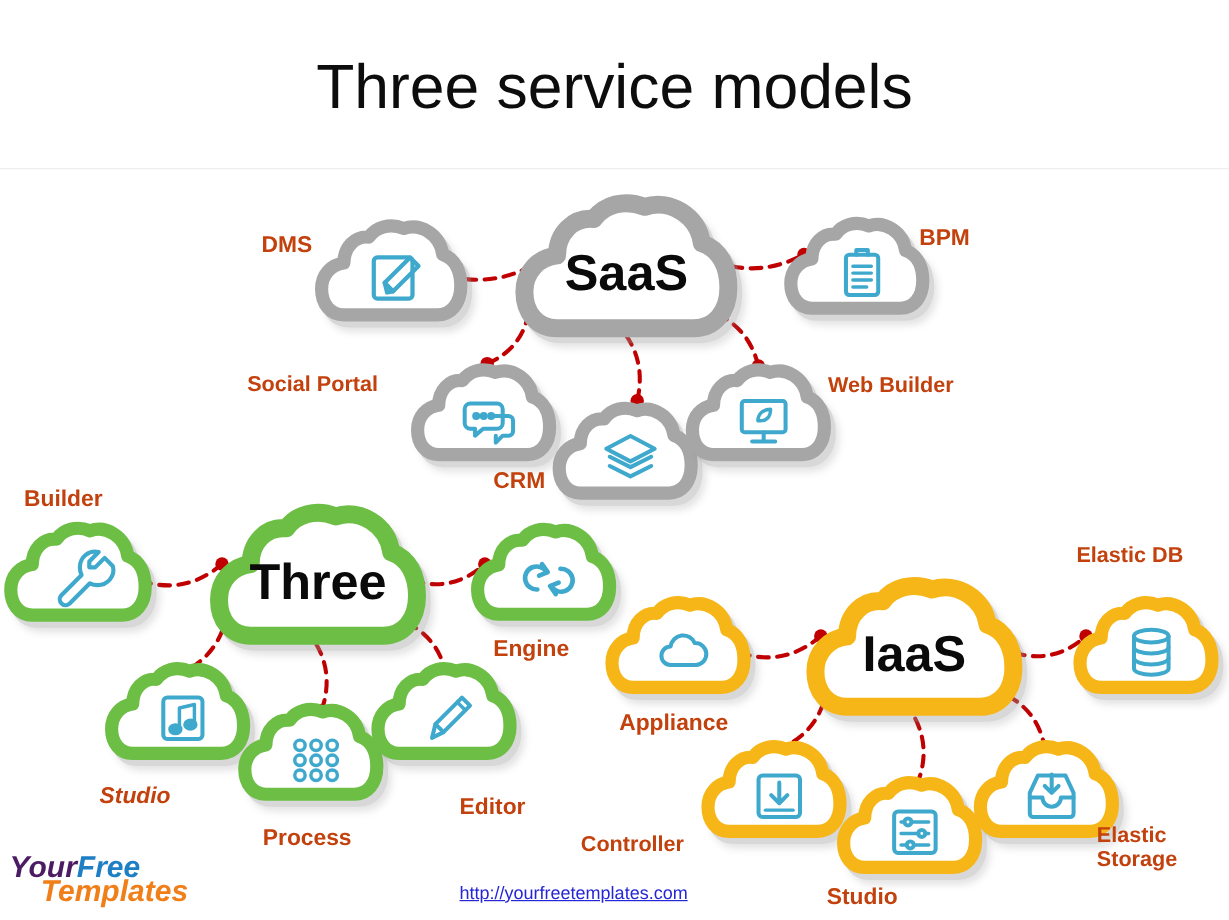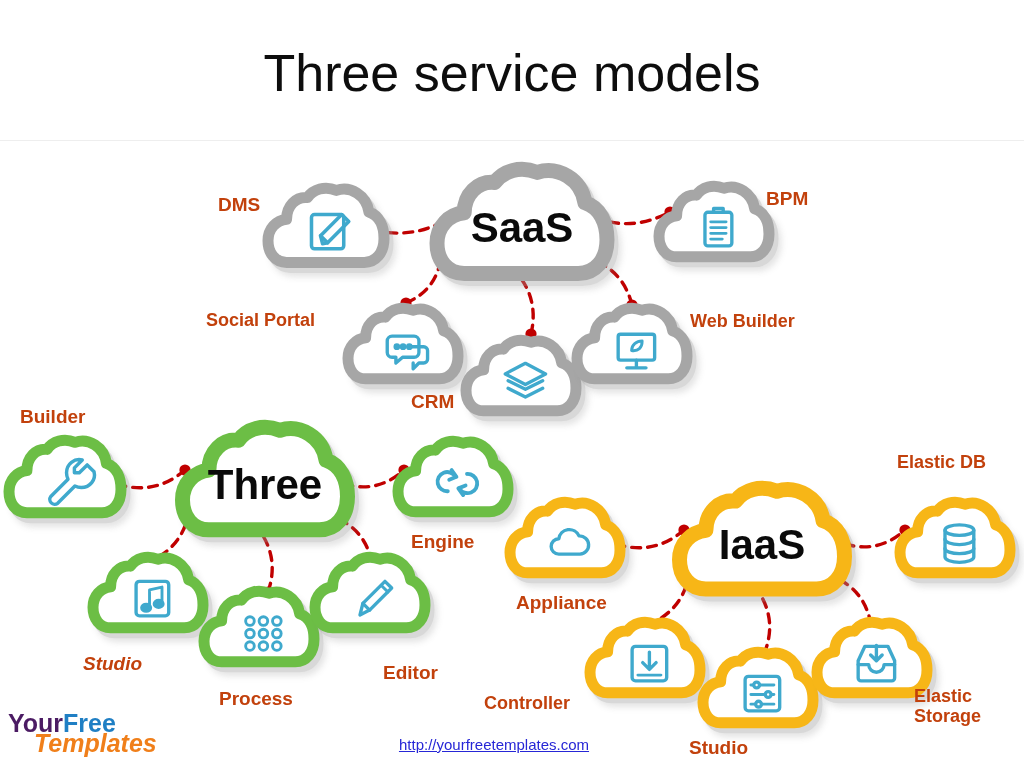--- a/index.html
+++ b/index.html
@@ -68,34 +68,34 @@
     position: absolute;
     left: 0;
     top: 736px;
     width: 956px;
     text-align: center;
     font-family: "Liberation Sans", sans-serif;
     font-size: 15px;
     color: #2626d6;
     text-decoration: underline;
     white-space: nowrap;
-    margin-left: 16px;
   }
   #logo {
     position: absolute;
     left: 6px;
     top: 709px;
     width: 150px;
     height: 56px;
   }
   .logo-row1 {
     position: absolute;
     left: 2px; top: 0px;
     font-family: "Liberation Sans", sans-serif;
     font-weight: bold;
+    font-style: italic;
     font-size: 25px;
     white-space: nowrap;
   }
   .logo-row2 {
     position: absolute;
     left: 28px; top: 20px;
     font-family: "Liberation Sans", sans-serif;
     font-weight: bold;
     font-style: italic;
     font-size: 25px;

